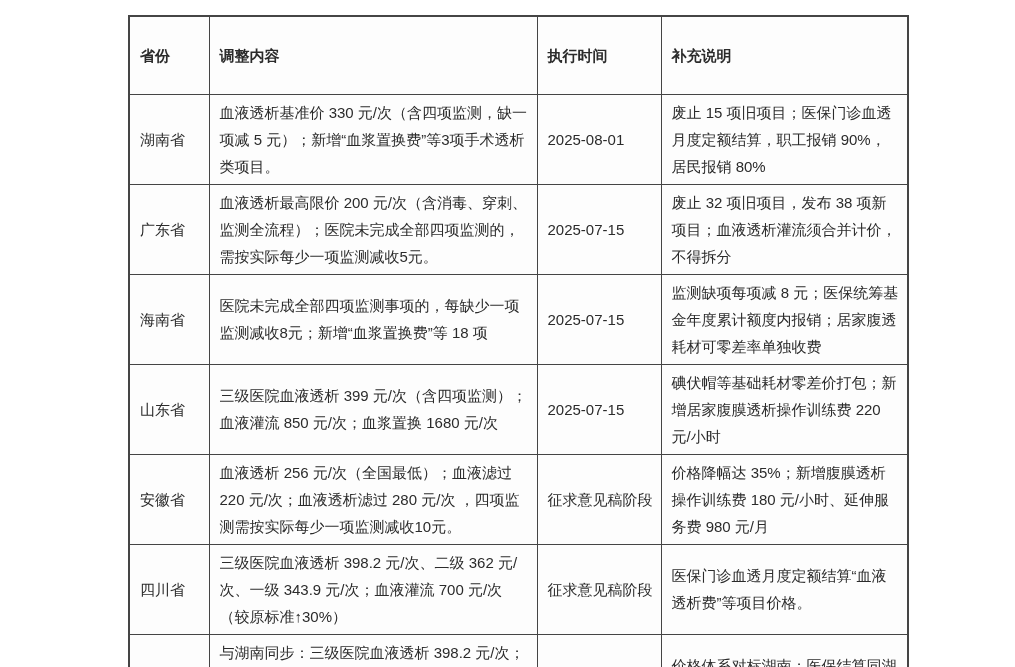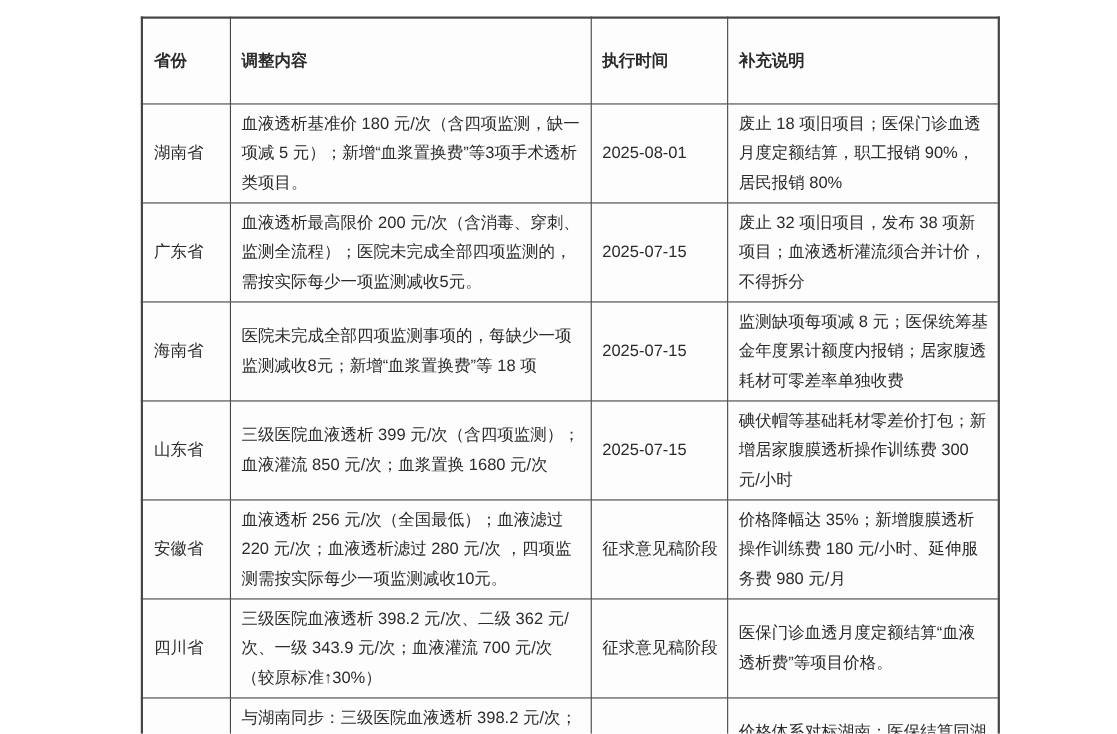--- a/index.html
+++ b/index.html
@@ -72,41 +72,41 @@
       <tr class="hdr">
         <th>省份</th>
         <th>调整内容</th>
         <th>执行时间</th>
         <th>补充说明</th>
       </tr>
     </thead>
     <tbody>
       <tr class="r0">
         <td class="province">湖南省</td>
-        <td class="content">血液透析基准价 180 元/次（含四项监测，缺一项减 5 元）；新增“血浆置换费”等3项手术透析类项目。</td>
+        <td class="content">血液透析基准价 330 元/次（含四项监测，缺一项减 5 元）；新增“血浆置换费”等3项手术透析类项目。</td>
         <td class="date">2025-08-01</td>
-        <td class="note">废止 18 项旧项目；医保门诊血透月度定额结算，职工报销 90%，居民报销 80%</td>
+        <td class="note">废止 15 项旧项目；医保门诊血透月度定额结算，职工报销 90%，居民报销 80%</td>
       </tr>
       <tr class="r1">
         <td class="province">广东省</td>
         <td class="content">血液透析最高限价 200 元/次（含消毒、穿刺、监测全流程）；医院未完成全部四项监测的，需按实际每少一项监测减收5元。</td>
         <td class="date">2025-07-15</td>
         <td class="note">废止 32 项旧项目，发布 38 项新项目；血液透析灌流须合并计价，不得拆分</td>
       </tr>
       <tr class="r2">
         <td class="province">海南省</td>
         <td class="content">医院未完成全部四项监测事项的，每缺少一项监测减收8元；新增“血浆置换费”等 18 项</td>
         <td class="date">2025-07-15</td>
         <td class="note">监测缺项每项减 8 元；医保统筹基金年度累计额度内报销；居家腹透耗材可零差率单独收费</td>
       </tr>
       <tr class="r3">
         <td class="province">山东省</td>
         <td class="content">三级医院血液透析 399 元/次（含四项监测）；血液灌流 850 元/次；血浆置换 1680 元/次</td>
         <td class="date">2025-07-15</td>
-        <td class="note">碘伏帽等基础耗材零差价打包；新增居家腹膜透析操作训练费 300 元/小时</td>
+        <td class="note">碘伏帽等基础耗材零差价打包；新增居家腹膜透析操作训练费 220 元/小时</td>
       </tr>
       <tr class="r4">
         <td class="province">安徽省</td>
         <td class="content">血液透析 256 元/次（全国最低）；血液滤过 220 元/次；血液透析滤过 280 元/次 ，四项监测需按实际每少一项监测减收10元。</td>
         <td class="date">征求意见稿阶段</td>
         <td class="note">价格降幅达 35%；新增腹膜透析操作训练费 180 元/小时、延伸服务费 980 元/月</td>
       </tr>
       <tr class="r5">
         <td class="province">四川省</td>
         <td class="content">三级医院血液透析 398.2 元/次、二级 362 元/次、一级 343.9 元/次；血液灌流 700 元/次（较原标准↑30%）</td>

